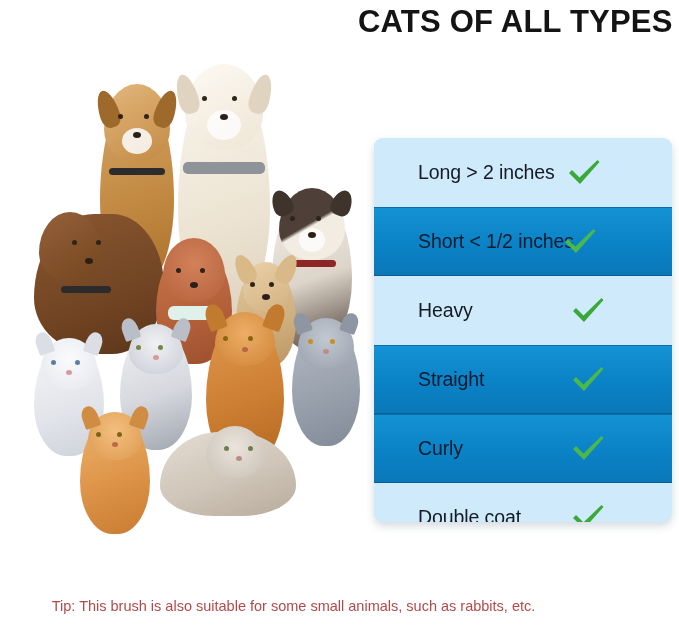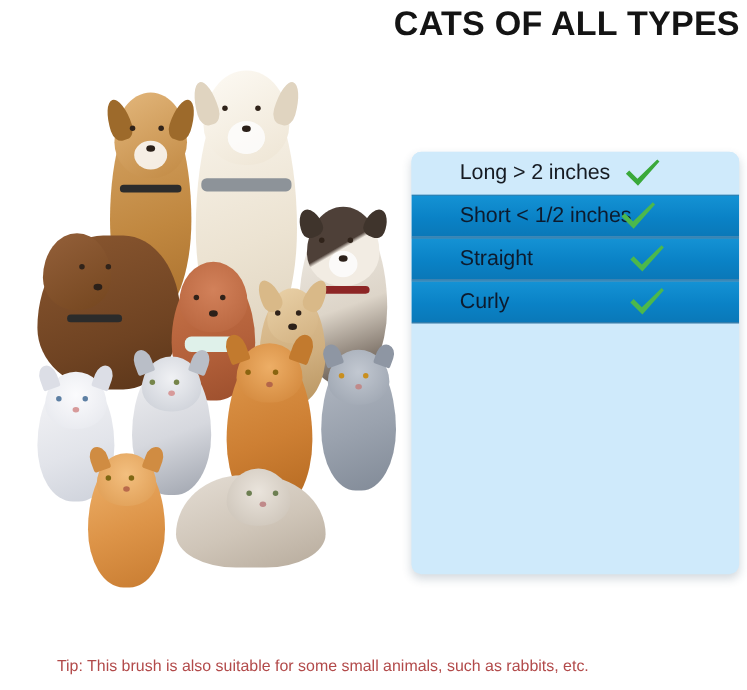--- a/index.html
+++ b/index.html
@@ -98,21 +98,21 @@
     top: 138px;
     width: 298px;
     height: 384px;
     border-radius: 9px;
     overflow: hidden;
     box-shadow: 0 4px 9px rgba(40,70,95,0.20);
     background: #cfeafb;
   }
   .row {
     position: relative;
-    height: 39px;
+    height: 69px;
     display: flex;
     align-items: center;
     box-sizing: border-box;
     padding-left: 44px;
     padding-right: 12px;
   }
   .row.light {
     background: #cfeafb;
   }
   .row.dark {
@@ -297,36 +297,52 @@
 
   <div class="row dark r1">
     <span class="row-label">Short &lt; 1/2 inches</span>
     <span class="check">
       <svg viewBox="0 0 36 30" xmlns="http://www.w3.org/2000/svg" aria-hidden="true">
         <path d="M3 15.5 L6 12.5 L13.5 20 L31.5 2.5 L33.5 4.5 L14 26.5 Z" fill="#4cb84c"></path>
       </svg>
     </span>
   </div>
 
+  <div class="row light r2">
+    <span class="row-label">Heavy</span>
+    <span class="check">
+      <svg viewBox="0 0 36 30" xmlns="http://www.w3.org/2000/svg" aria-hidden="true">
+        <path d="M3 15.5 L6 12.5 L13.5 20 L31.5 2.5 L33.5 4.5 L14 26.5 Z" fill="#3aa93a"></path>
+      </svg>
+    </span>
+  </div>
 
   <div class="row dark r3">
     <span class="row-label">Straight</span>
     <span class="check">
       <svg viewBox="0 0 36 30" xmlns="http://www.w3.org/2000/svg" aria-hidden="true">
         <path d="M3 15.5 L6 12.5 L13.5 20 L31.5 2.5 L33.5 4.5 L14 26.5 Z" fill="#4cb84c"></path>
       </svg>
     </span>
   </div>
 
 
   <div class="row dark r5">
     <span class="row-label">Curly</span>
     <span class="check">
       <svg viewBox="0 0 36 30" xmlns="http://www.w3.org/2000/svg" aria-hidden="true">
         <path d="M3 15.5 L6 12.5 L13.5 20 L31.5 2.5 L33.5 4.5 L14 26.5 Z" fill="#4cb84c"></path>
       </svg>
     </span>
   </div>
 
+  <div class="row light r6">
+    <span class="row-label">Double coat</span>
+    <span class="check">
+      <svg viewBox="0 0 36 30" xmlns="http://www.w3.org/2000/svg" aria-hidden="true">
+        <path d="M3 15.5 L6 12.5 L13.5 20 L31.5 2.5 L33.5 4.5 L14 26.5 Z" fill="#3aa93a"></path>
+      </svg>
+    </span>
+  </div>
 
 </div>
 
 <div class="tip">Tip: This brush is also suitable for some small animals, such as rabbits, etc.</div>
 
 </body></html>

